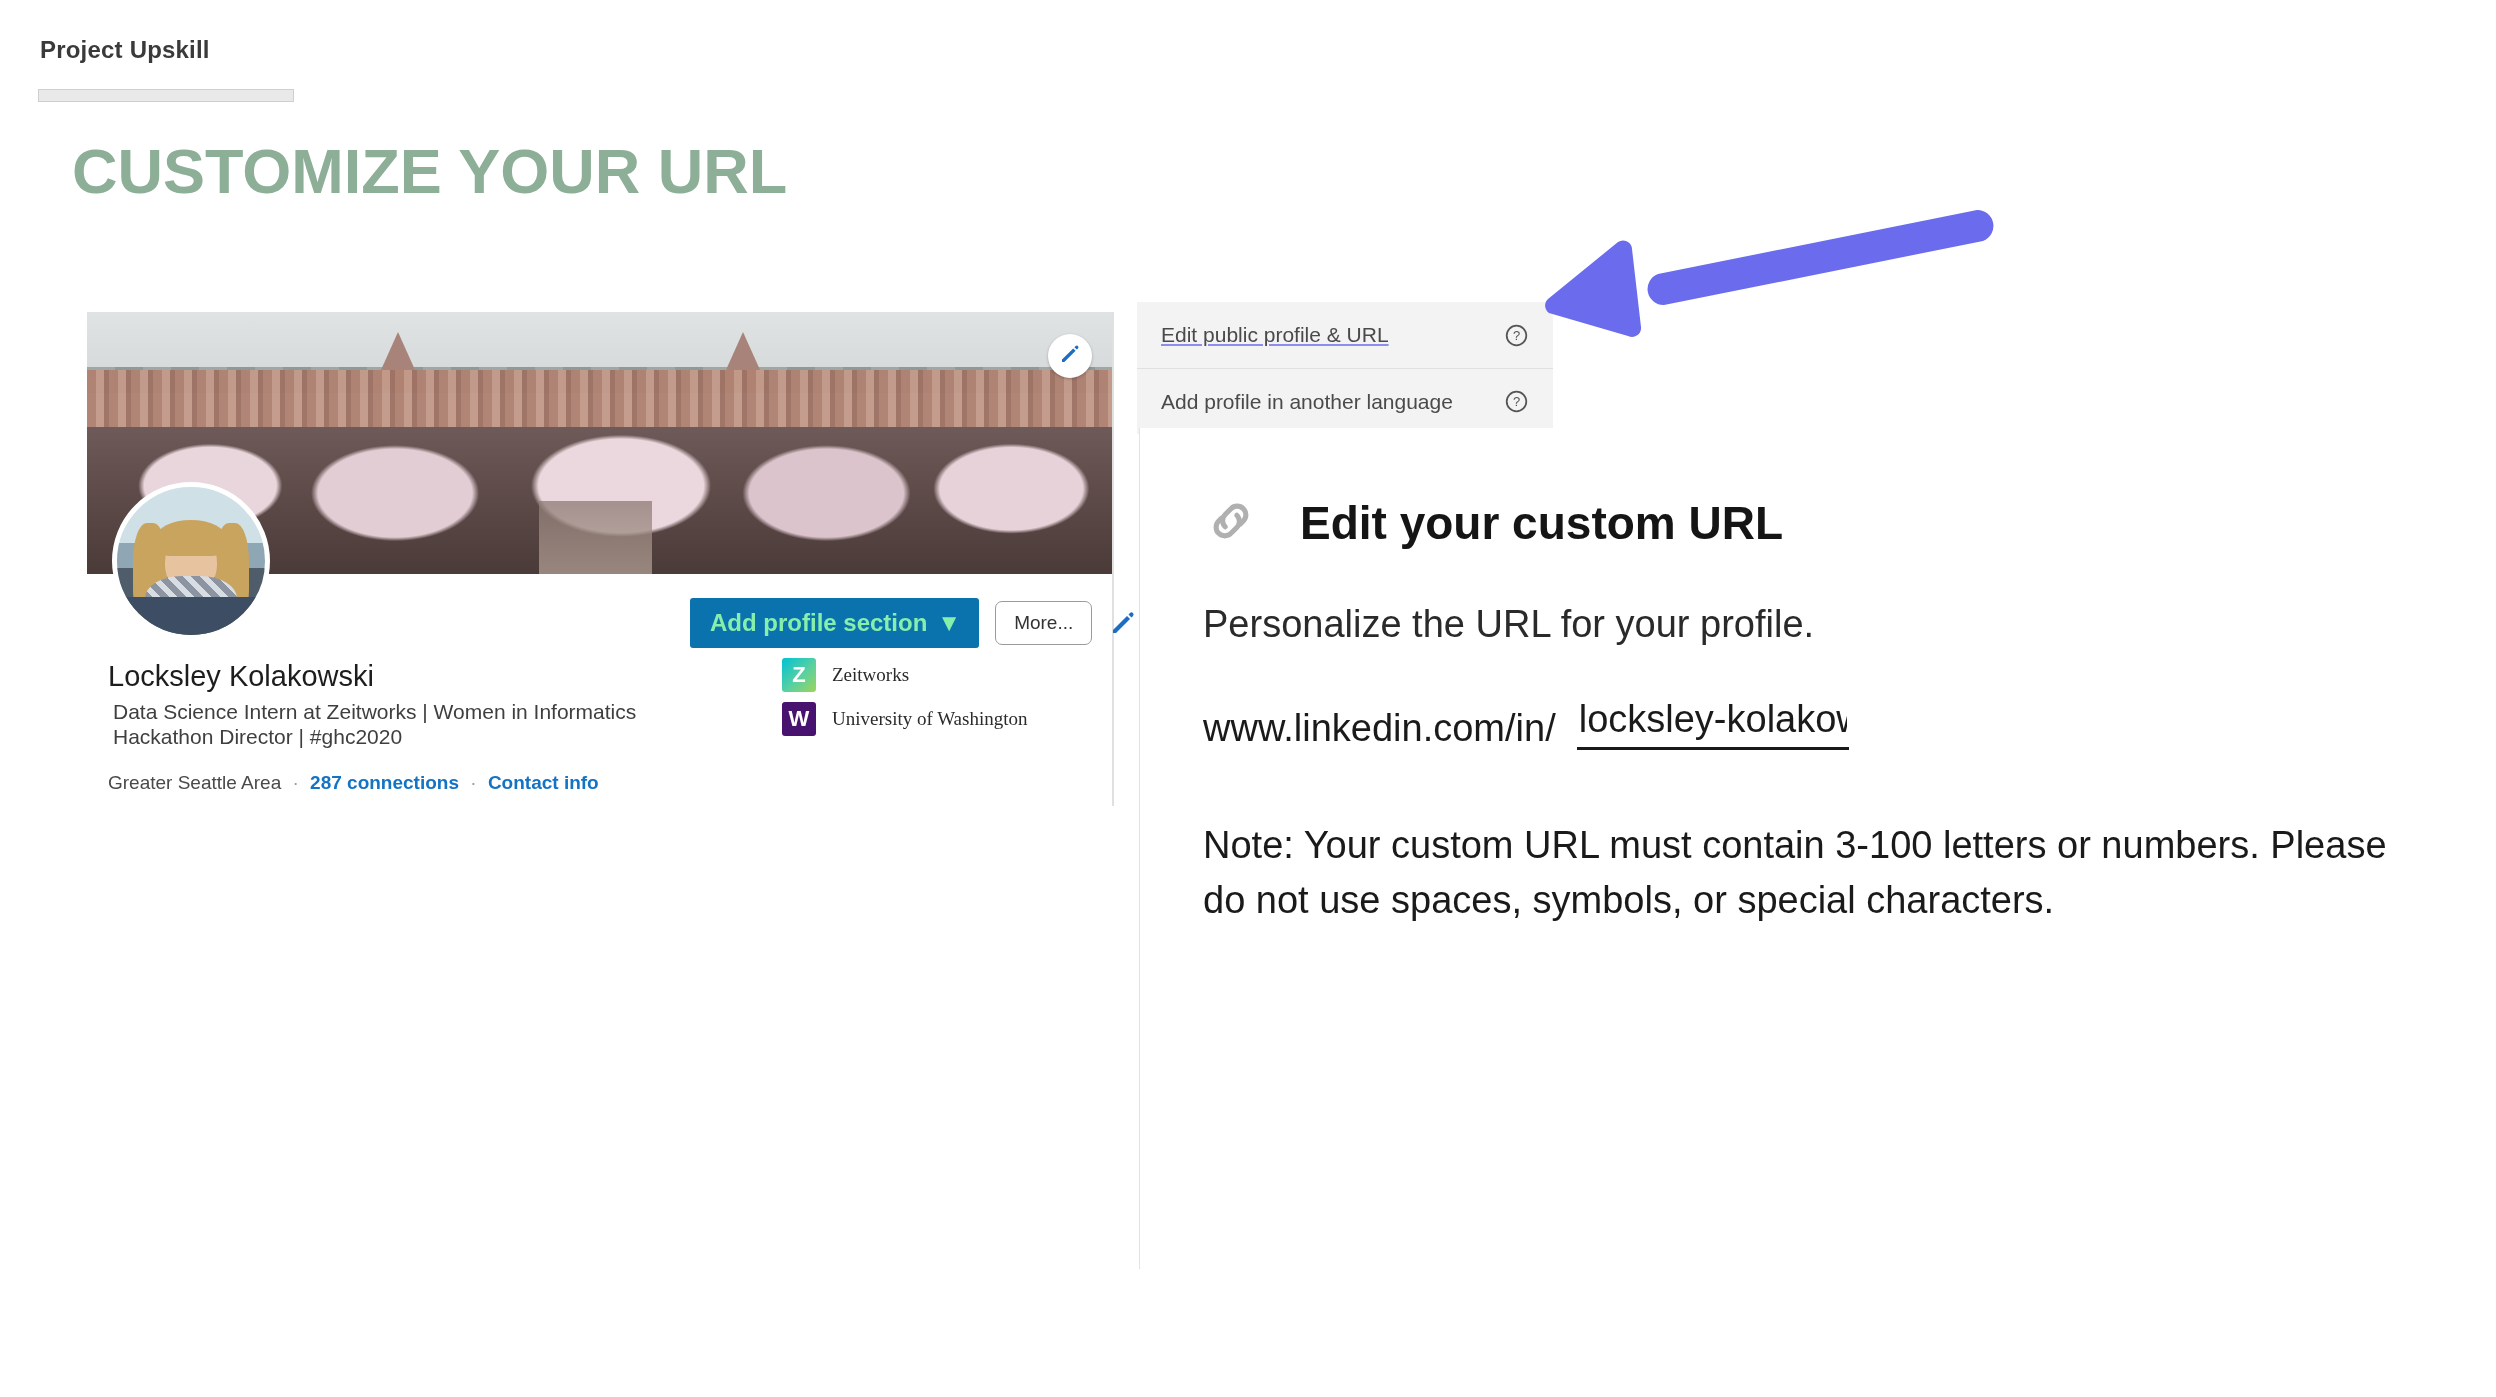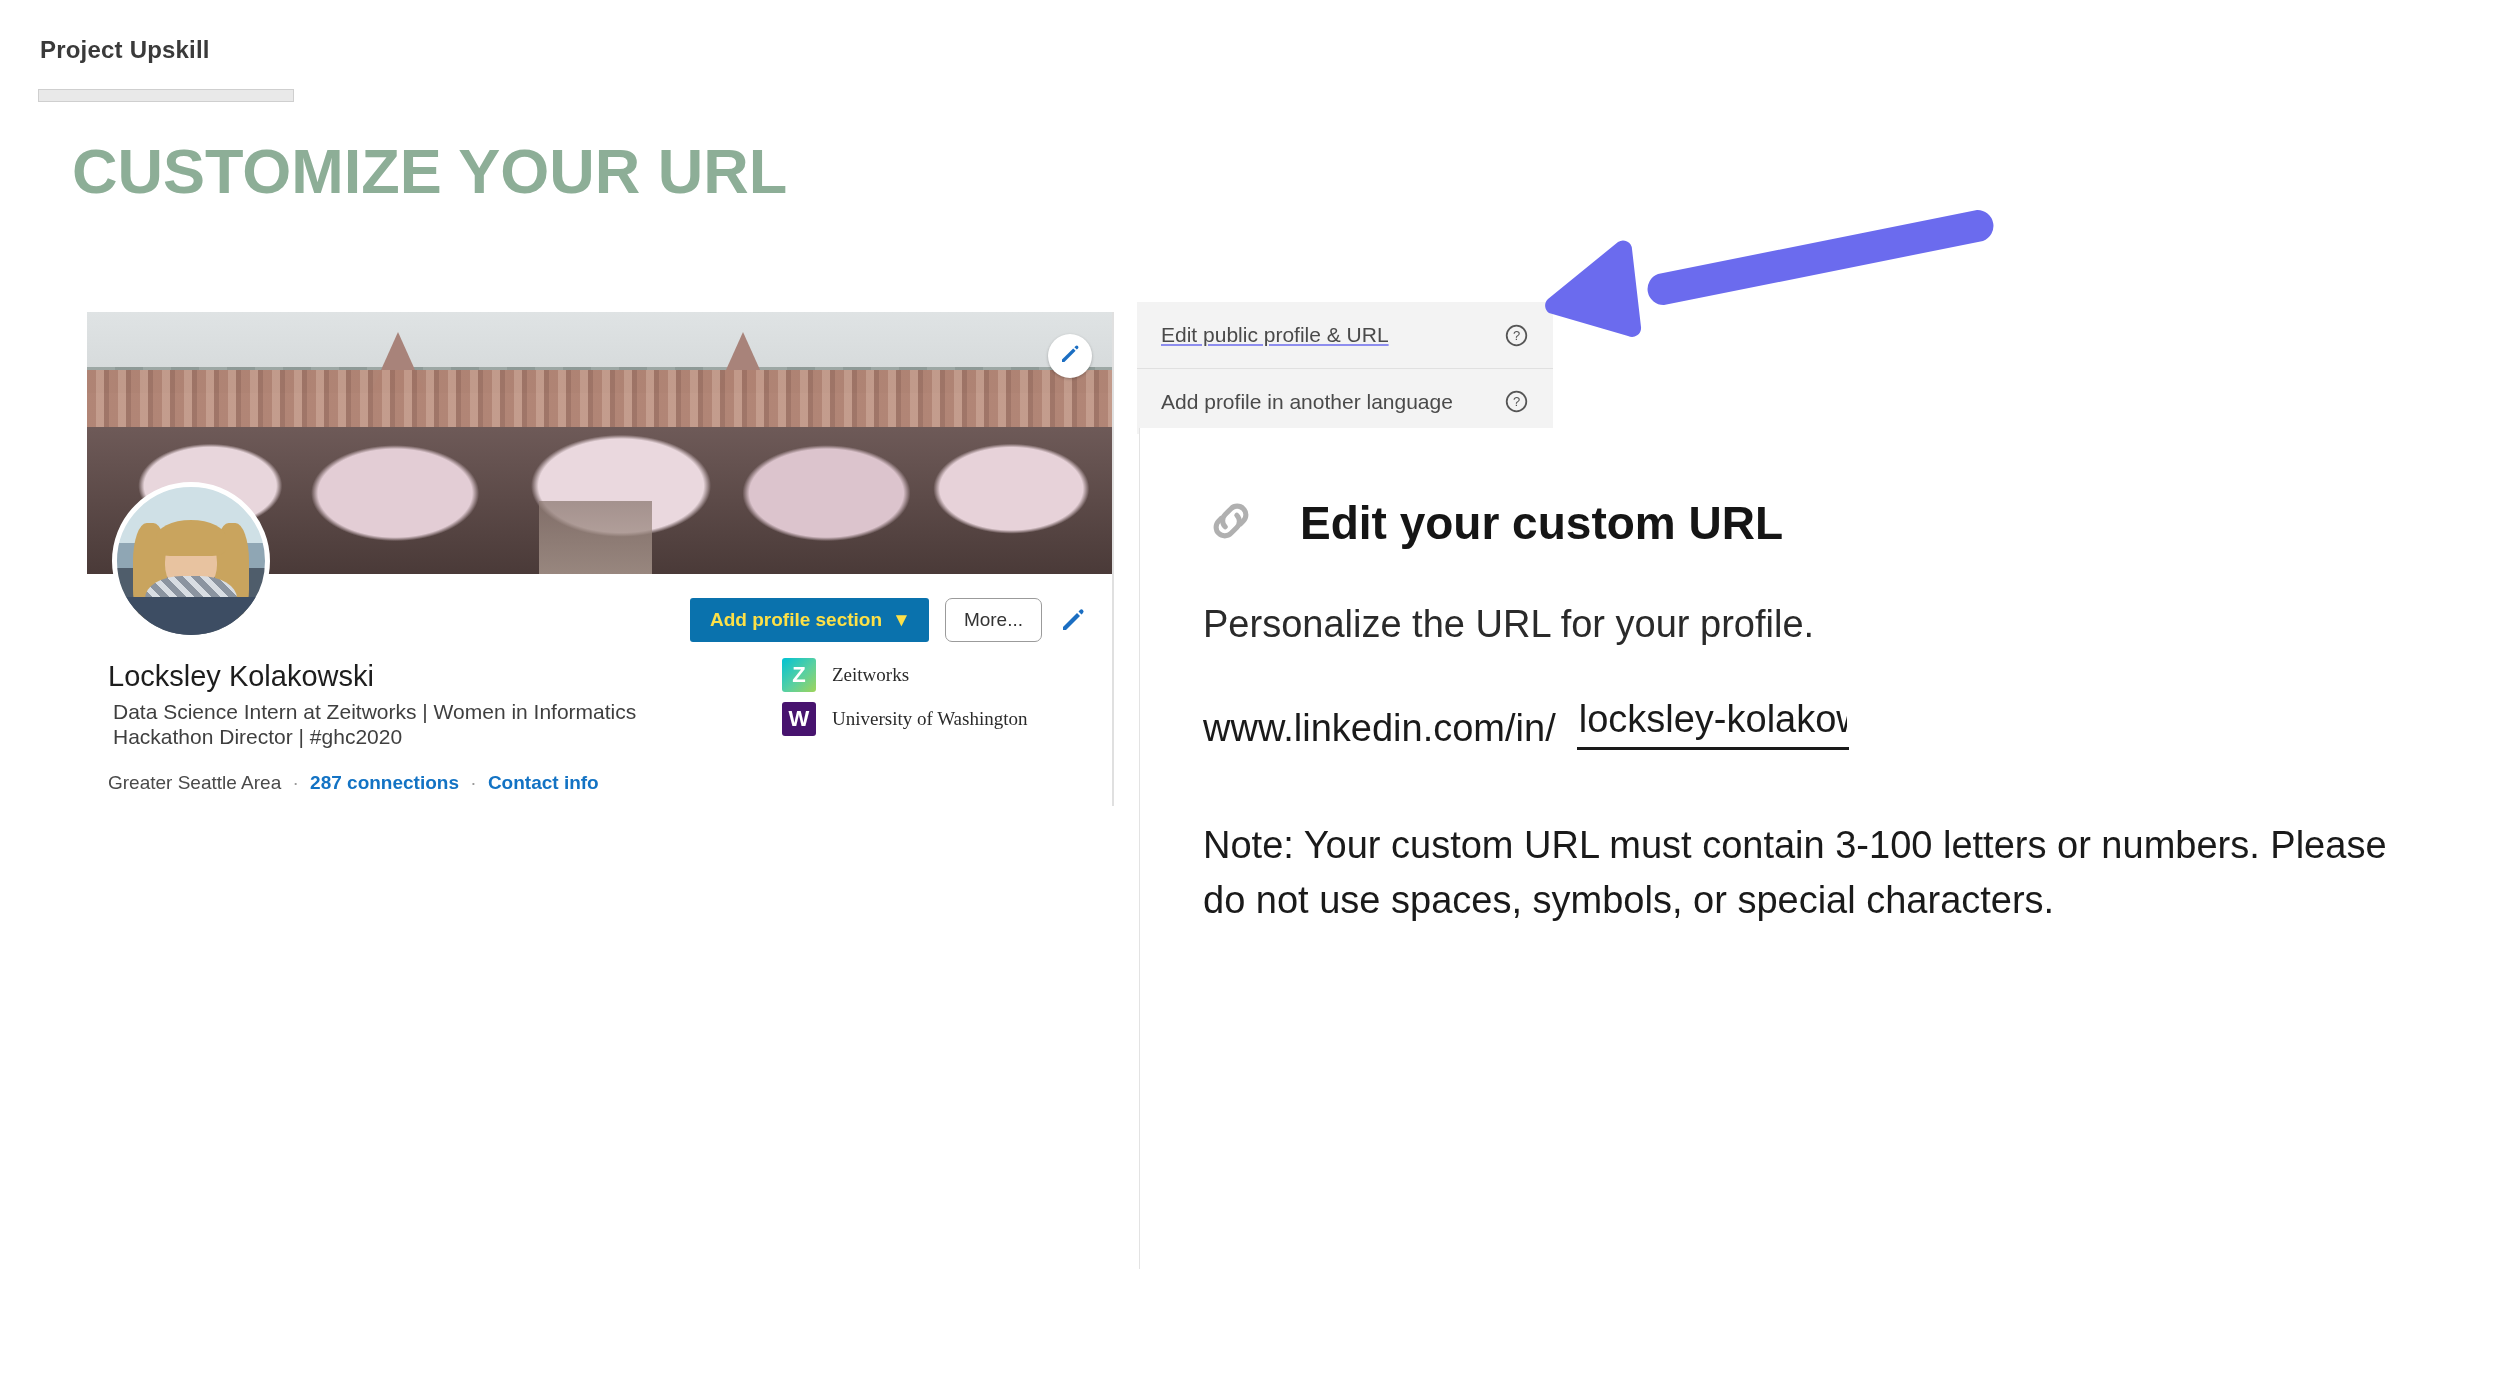--- a/index.html
+++ b/index.html
@@ -122,22 +122,22 @@
   .avatar .jacket {
     position:absolute; left:0; bottom:0; width:100%; height: 26%;
     background: #3d4d63;
   }
 
   .card-actions {
     position: absolute; left: 690px; top: 598px;
     display: flex; align-items: center; gap: 16px;
   }
   .btn-add-section {
-    background: #0a72ad; color: #fde047; border: none;
-    font-size: 19px; font-weight: bold; padding: 11px 18px 11px 20px;
+    background: #0a72ad; color: #86efac; border: none;
+    font-size: 24px; font-weight: bold; padding: 11px 18px 11px 20px;
     border-radius: 3px; cursor: pointer; display:flex; align-items:center; gap:10px;
     font-family: "Liberation Sans", sans-serif;
   }
   .btn-more {
     background:#fff; color:#333; border: 1px solid #9b9b9b;
     font-size: 19px; padding: 10px 18px; border-radius: 7px; cursor:pointer;
     font-family: "Liberation Sans", sans-serif;
   }
   .icon-pencil-blue { cursor: pointer; display:flex; }
 

